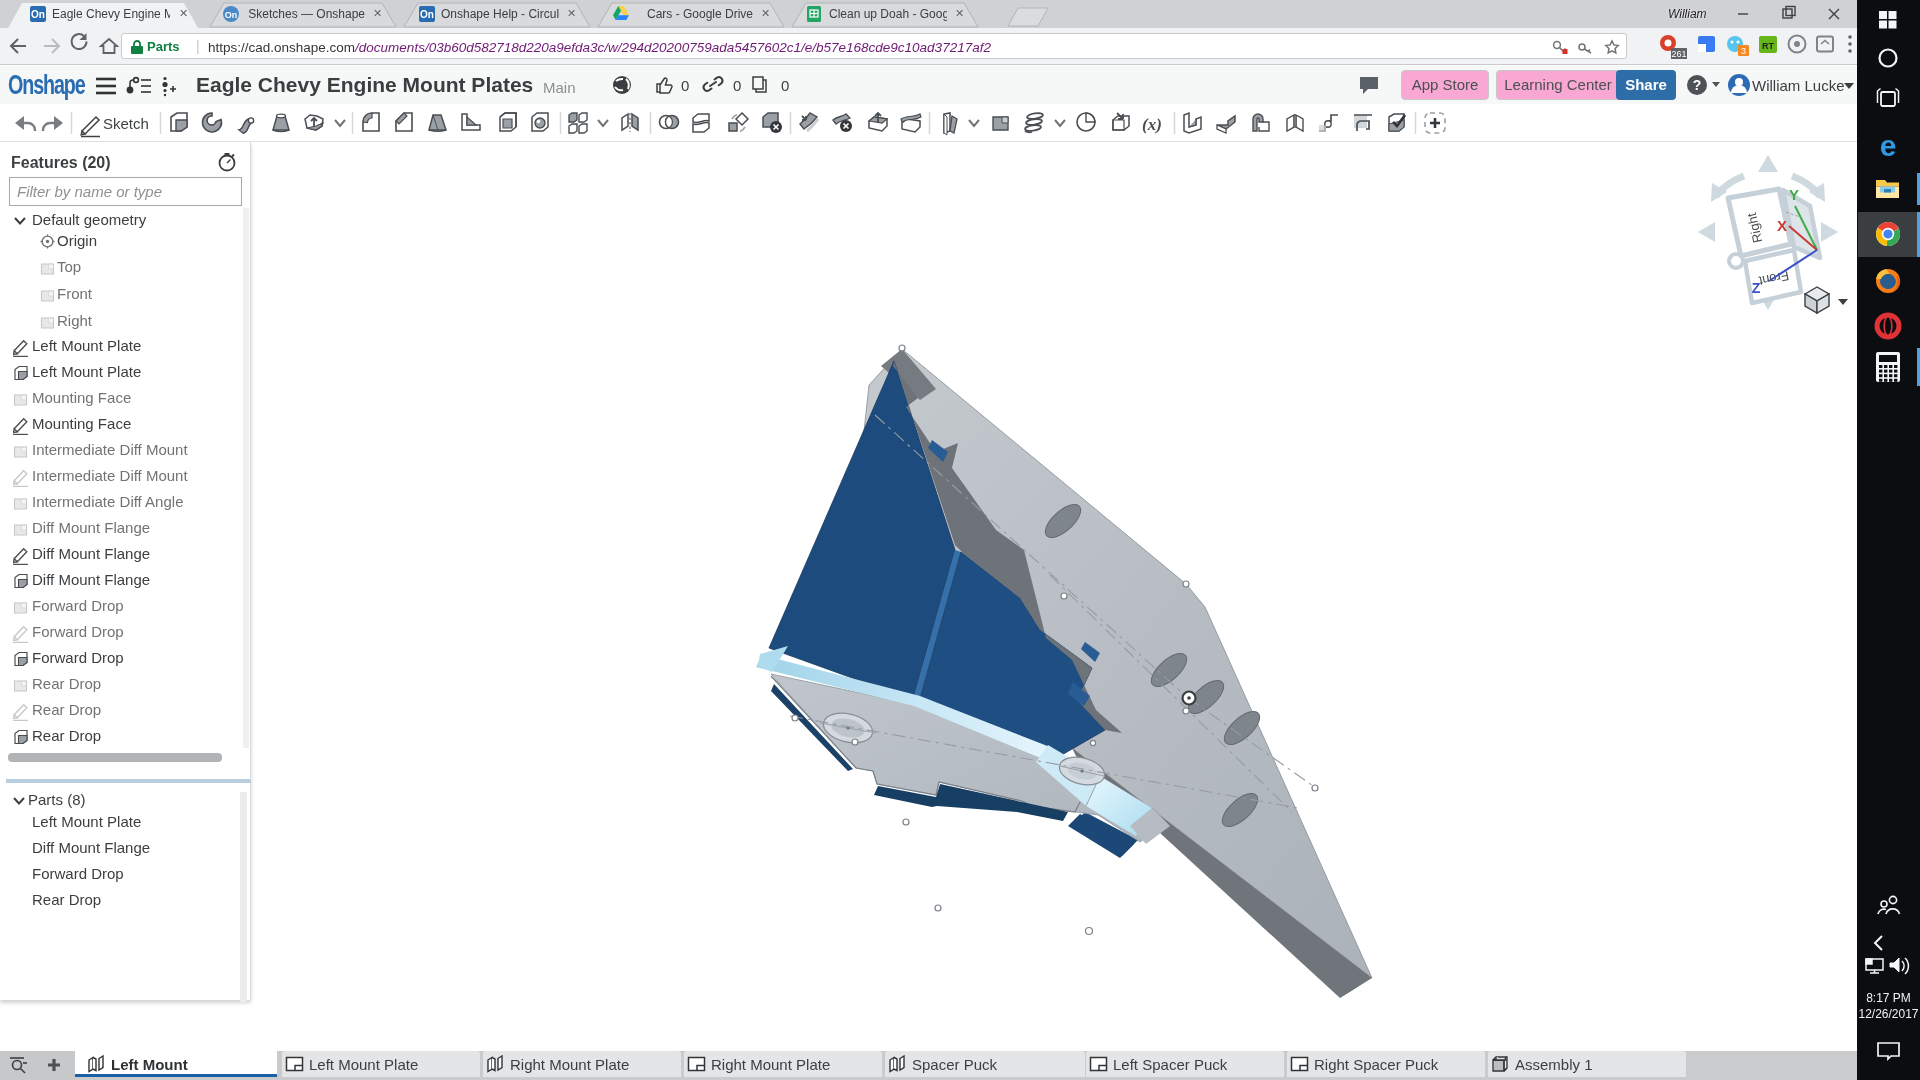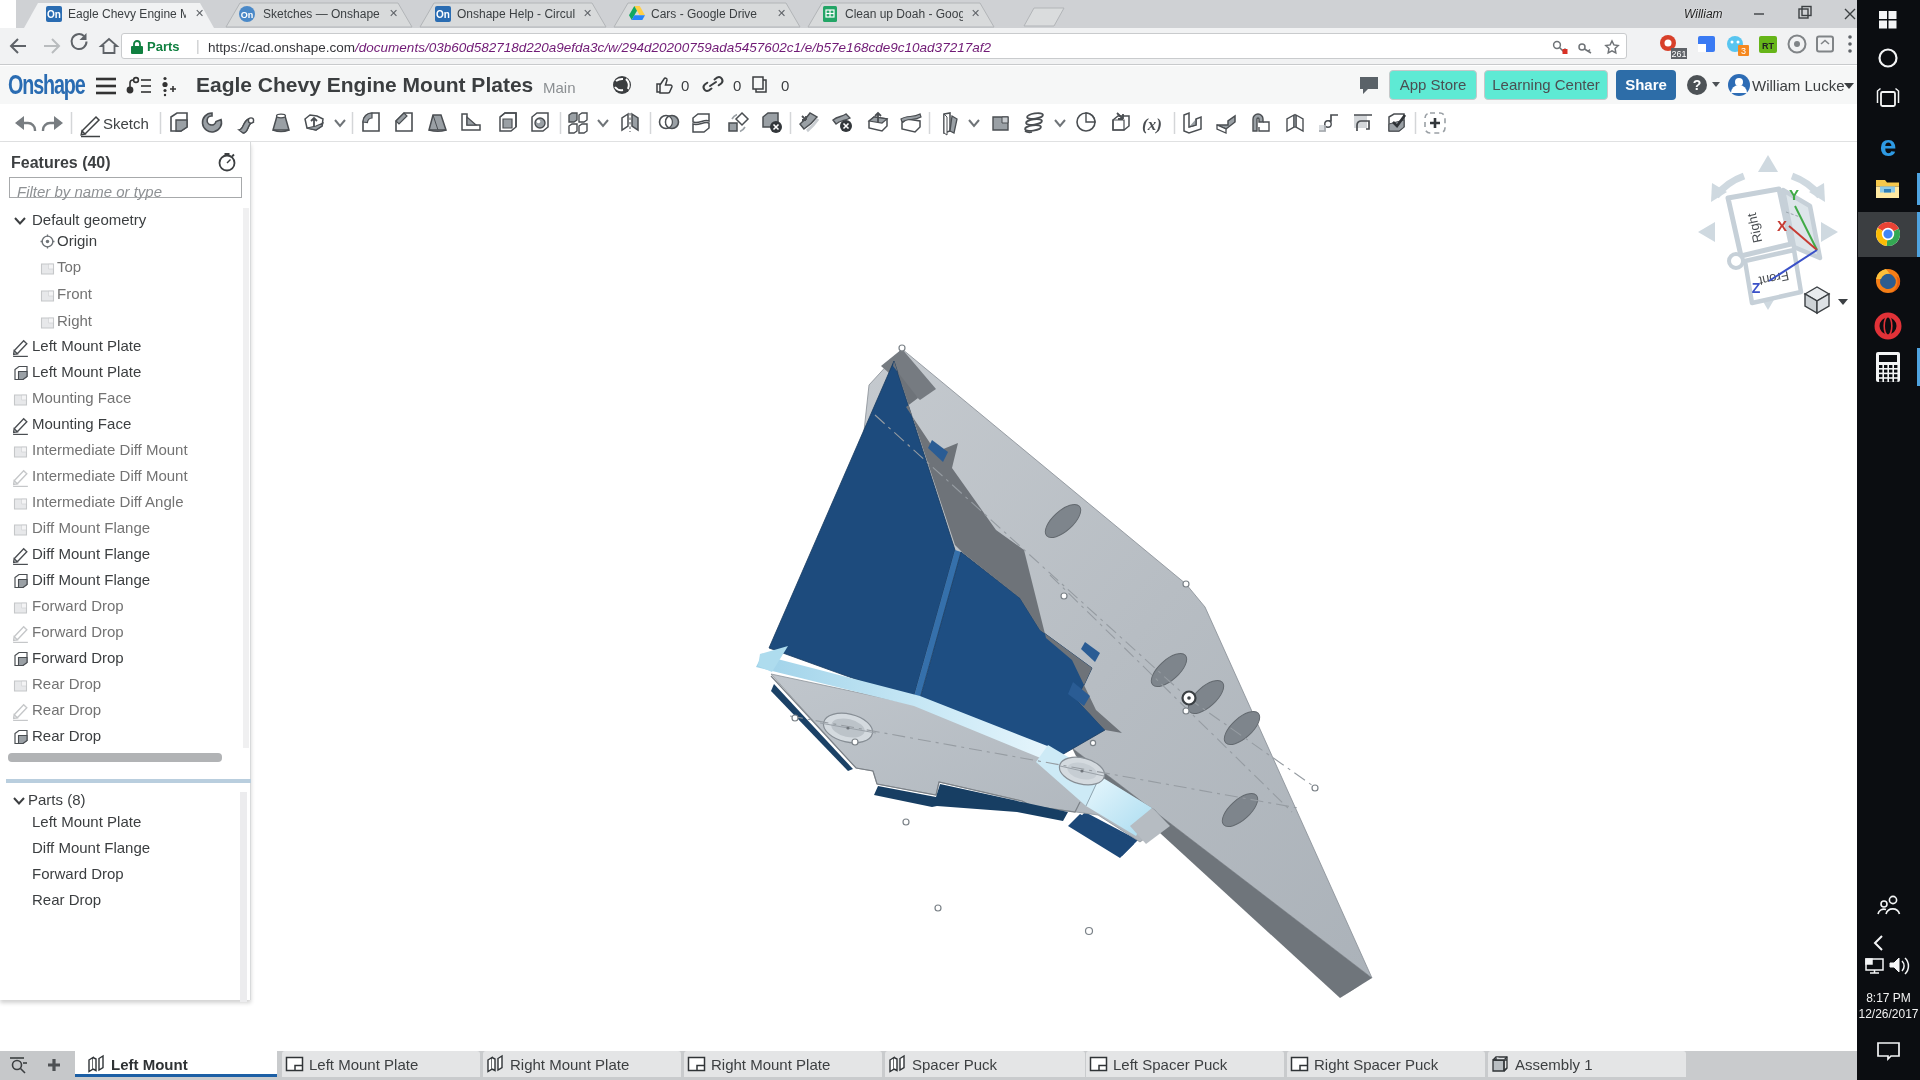--- a/index.html
+++ b/index.html
@@ -1,43 +1,43 @@
 <!DOCTYPE html>
 <html><head>
 <meta charset="utf-8">
 <style>
 *{margin:0;padding:0;box-sizing:border-box;}
 html,body{width:1920px;height:1080px;overflow:hidden;background:#fff;font-family:"Liberation Sans",sans-serif;}
 #root{position:absolute;left:0;top:0;width:1920px;height:1080px;}
 .abs{position:absolute;}
 
-#tabstrip{position:absolute;left:16px;top:0;width:1857px;height:28px;background:#cfd1d4;}
+#tabstrip{position:absolute;left:0;top:0;width:1857px;height:28px;background:#cfd1d4;text-align:right;}
 .tabtitle{position:absolute;top:7px;font-size:12px;color:#3c4043;white-space:nowrap;overflow:hidden;}
 .tabx{position:absolute;top:7px;font-size:11px;color:#5f6368;}
 #wintitle{position:absolute;top:7px;left:1668px;font-size:12px;color:#1b1b1b;text-shadow:0 0 2px #fff;font-style:italic;}
 
 #ctoolbar{position:absolute;left:0;top:28px;width:1857px;height:37px;background:#f1f2f3;border-bottom:1px solid #c8cacc;}
 #addrbar{position:absolute;left:121px;top:5px;width:1506px;height:26px;background:#fff;border:1px solid #c9cbcd;border-radius:3px;}
 #secure{position:absolute;left:25px;top:5px;font-size:13px;font-weight:bold;color:#108040;}
 #urltxt{position:absolute;left:86px;top:6px;font-size:13.5px;color:#35363a;white-space:nowrap;}
 
 #onshead{position:absolute;left:0;top:66px;width:1857px;height:38px;background:#f6f7f7;}
 #onslogo{position:absolute;left:8px;top:4px;font-size:27px;font-weight:bold;color:#2a6cb2;letter-spacing:-1.5px;transform:scaleX(0.73);transform-origin:0 0;}
 #dochead{position:absolute;left:196px;top:7px;font-size:21px;font-weight:bold;color:#3b3e40;}
 #mainlbl{position:absolute;left:543px;top:13px;font-size:15px;color:#8b8f92;}
-.hbtn{position:absolute;top:4px;height:30px;border:1px solid #c6c8ca;border-radius:4px;background:#5eead4;color:#4b4f52;font-size:15px;text-align:center;line-height:28px;}
+.hbtn{position:absolute;top:4px;height:30px;border:1px solid #c6c8ca;border-radius:4px;background:#f9a8d4;color:#4b4f52;font-size:15px;text-align:center;line-height:28px;margin-left:12px;}
 #sharebtn{position:absolute;left:1616px;top:4px;width:60px;height:30px;background:#2d6da8;border-radius:4px;color:#fff;font-size:15px;font-weight:bold;text-align:center;line-height:30px;}
 #username{position:absolute;left:1752px;top:11px;font-size:15px;color:#3b3e40;}
 
 #onstool{position:absolute;left:0;top:104px;width:1857px;height:38px;background:#fff;border-bottom:1px solid #e0e1e2;}
 #sketchlbl{position:absolute;left:103px;top:11px;font-size:15px;color:#3f4244;}
 
 #lpanel{position:absolute;left:0;top:142px;width:251px;height:858px;background:#fff;border-right:1px solid #d8dadb;box-shadow:0 3px 4px rgba(0,0,0,.18);}
 #feathead{position:absolute;left:11px;top:12px;font-size:16px;font-weight:bold;color:#3c3f41;}
-#filterbox{position:absolute;left:9px;top:35px;width:233px;height:21px;border:1px solid #a7a9ab;background:#fff;}
+#filterbox{position:absolute;left:9px;top:35px;width:233px;height:29px;border:1px solid #a7a9ab;background:#fff;}
 #filterbox span{position:absolute;left:7px;top:5px;font-style:italic;font-size:15px;color:#8e9194;}
 .trow{position:absolute;left:0;width:250px;height:26px;font-size:15px;color:#3b3e40;}
 .trow .lbl{position:absolute;top:4px;}
 .gray{color:#737373;}
 #hscroll{position:absolute;left:8px;top:611px;width:214px;height:9px;background:#b1b3b5;border-radius:4px;}
 #pdivider{position:absolute;left:6px;top:637px;width:245px;height:4px;background:#b9cede;}
 
 #btabs{position:absolute;left:0;top:1051px;width:1857px;height:29px;background:#c9cbcd;}
 .btab{position:absolute;top:0px;height:26px;background:#e4e5e6;border-radius:3px 3px 0 0;}
 .btab .txt{position:absolute;left:27px;top:5px;font-size:15px;color:#3c3f41;white-space:nowrap;}
@@ -529,21 +529,21 @@
         <g stroke="#3c4044" stroke-width="1.4">
           <path d="M1805,294 l12,-7 12,7 -12,7 Z" fill="#e8ebee"></path>
           <path d="M1805,294 v12 l12,7 v-12 Z" fill="#cdd2d6"></path>
           <path d="M1829,294 v12 l-12,7 v-12 Z" fill="#dde1e5"></path>
         </g>
         <path d="M1838,299 l5,6 5,-6 Z" fill="#3c4044"></path>
       </g>
     </svg>
 
 <div id="lpanel">
-<div id="feathead">Features (40)</div>
+<div id="feathead">Features (20)</div>
 <svg class="abs" style="left:217px;top:10px" width="20" height="20" viewBox="0 0 20 20">
 <circle cx="10" cy="11" r="7.5" fill="none" stroke="#3c3f41" stroke-width="1.8"></circle>
         <line x1="10" y1="11" x2="13.5" y2="7.5" stroke="#3c3f41" stroke-width="1.5"></line>
         <line x1="7.5" y1="2" x2="12.5" y2="2" stroke="#3c3f41" stroke-width="2"></line>
         <line x1="15" y1="4.5" x2="17" y2="2.5" stroke="#3c3f41" stroke-width="1.8"></line>
 </svg>
 <div id="filterbox">
         <span>Filter by name or type</span>
       </div>
 <div class="trow" style="top:65px;">

